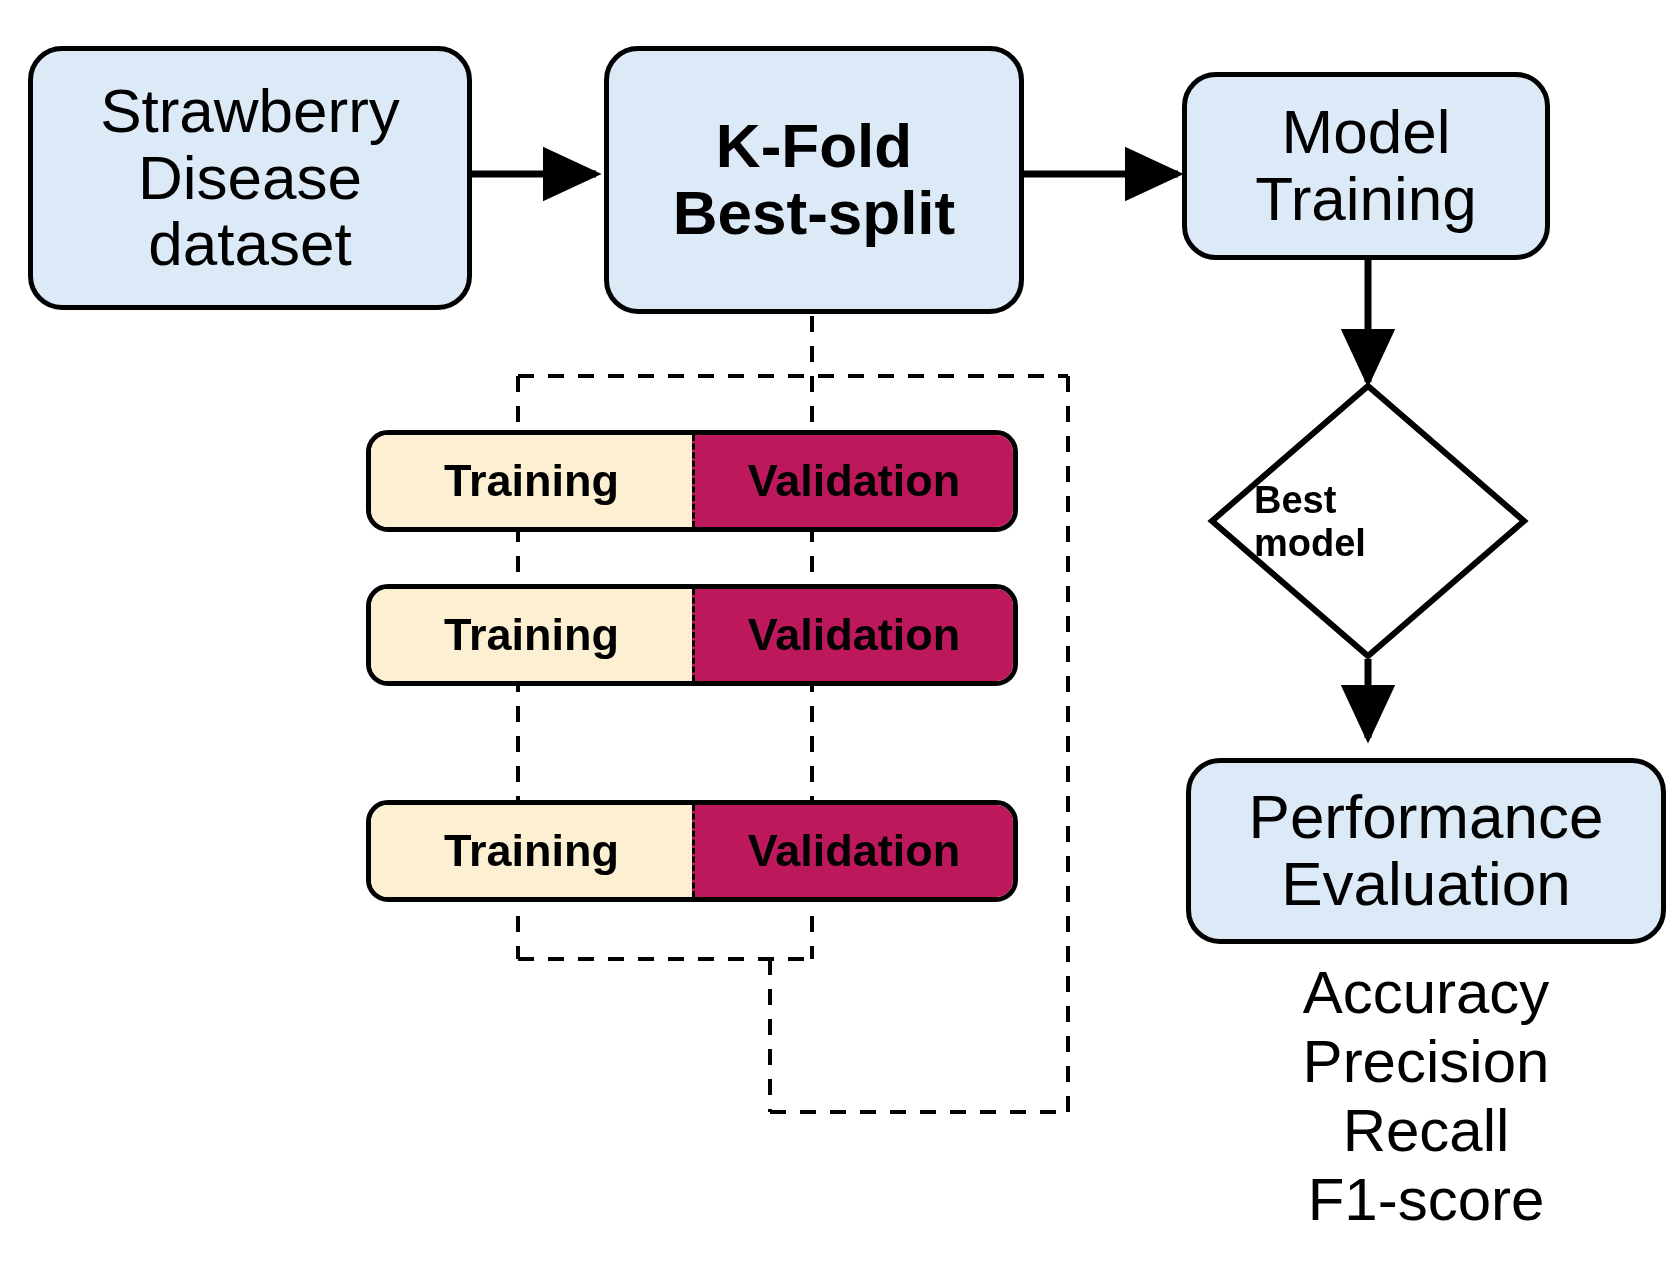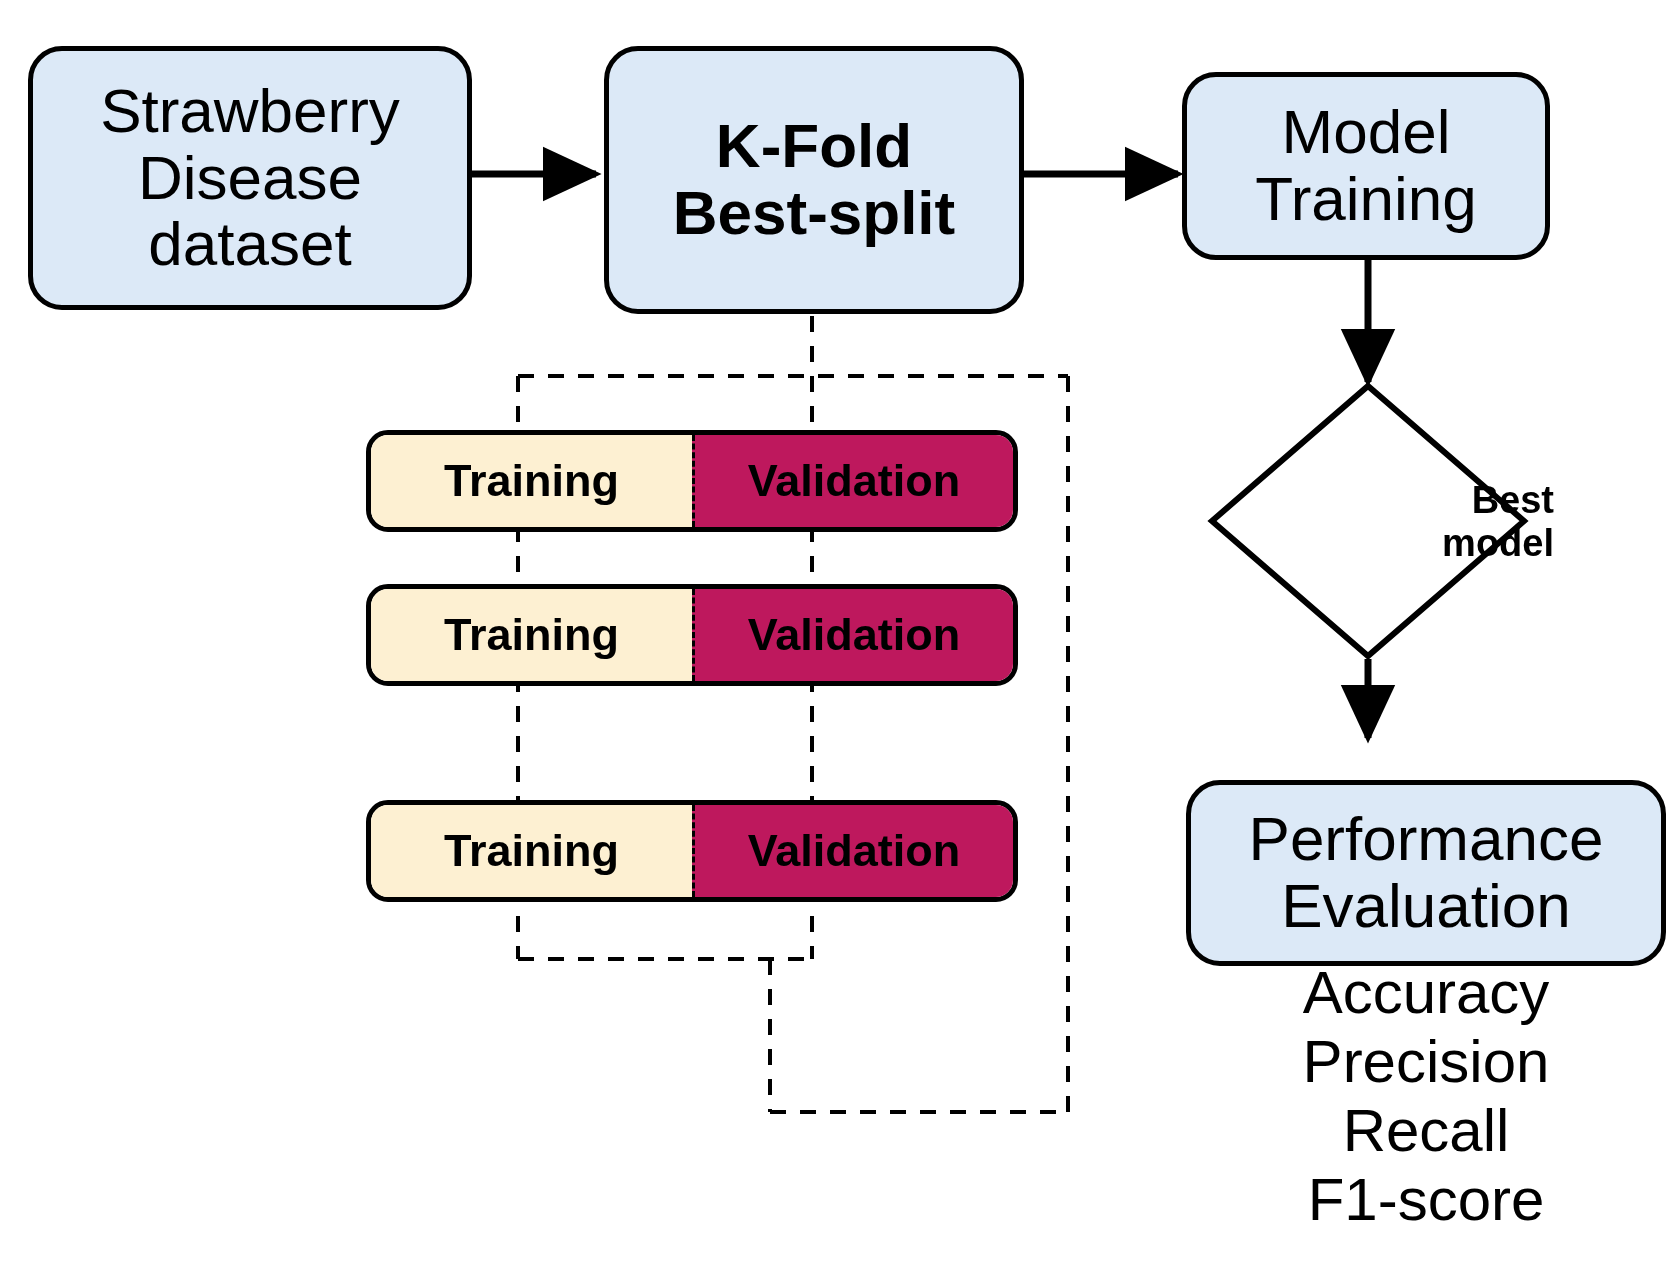--- a/index.html
+++ b/index.html
@@ -64,21 +64,21 @@
   .seg-train {
     background: #fdf0d2;
   }
   .seg-valid {
     background: #be185d;
     border-left: 3px dashed #000000;
   }
   .diamond-label {
     position: absolute;
     width: 300px;
-    text-align: right;
+    text-align: left;
     font-size: 38px;
     font-weight: bold;
     line-height: 1.12;
     color: #000000;
     font-family: "Liberation Sans", sans-serif;
     white-space: pre-line;
   }
   .metrics {
     position: absolute;
     width: 520px;
@@ -152,21 +152,21 @@
     <div class="proc-label">Model
 Training</div>
   </div>
 
   <svg class="layer" viewBox="0 0 1678 1280" xmlns="http://www.w3.org/2000/svg">
     <polygon points="1368,362 1524,497 1368,632 1212,497" fill="#ffffff" stroke="#000000" stroke-width="6"></polygon>
   </svg>
   <div class="diamond-label" style="left:1254px; top:455px;">Best
 model</div>
 
-  <div class="node proc-box" style="left:1186px; top:756px; width:480px; height:186px;">
+  <div class="node proc-box" style="left:1186px; top:734px; width:480px; height:186px;">
     <div class="proc-label">Performance
 Evaluation</div>
   </div>
 
   <div class="metrics" style="left:1166px; top:934px;">
     <div>Accuracy</div>
     <div>Precision</div>
     <div>Recall</div>
     <div>F1-score</div>
   </div>

